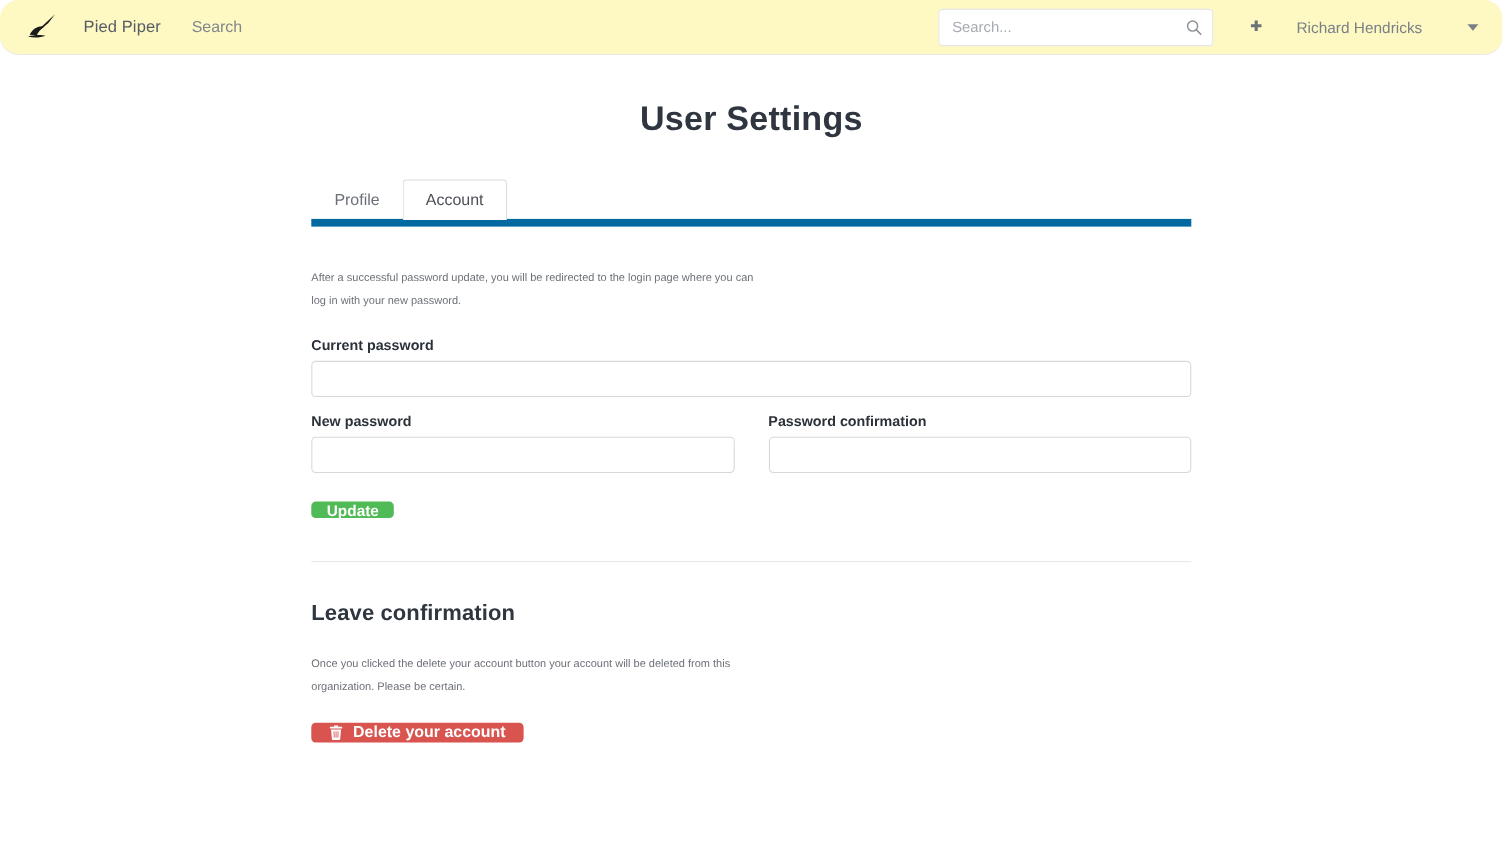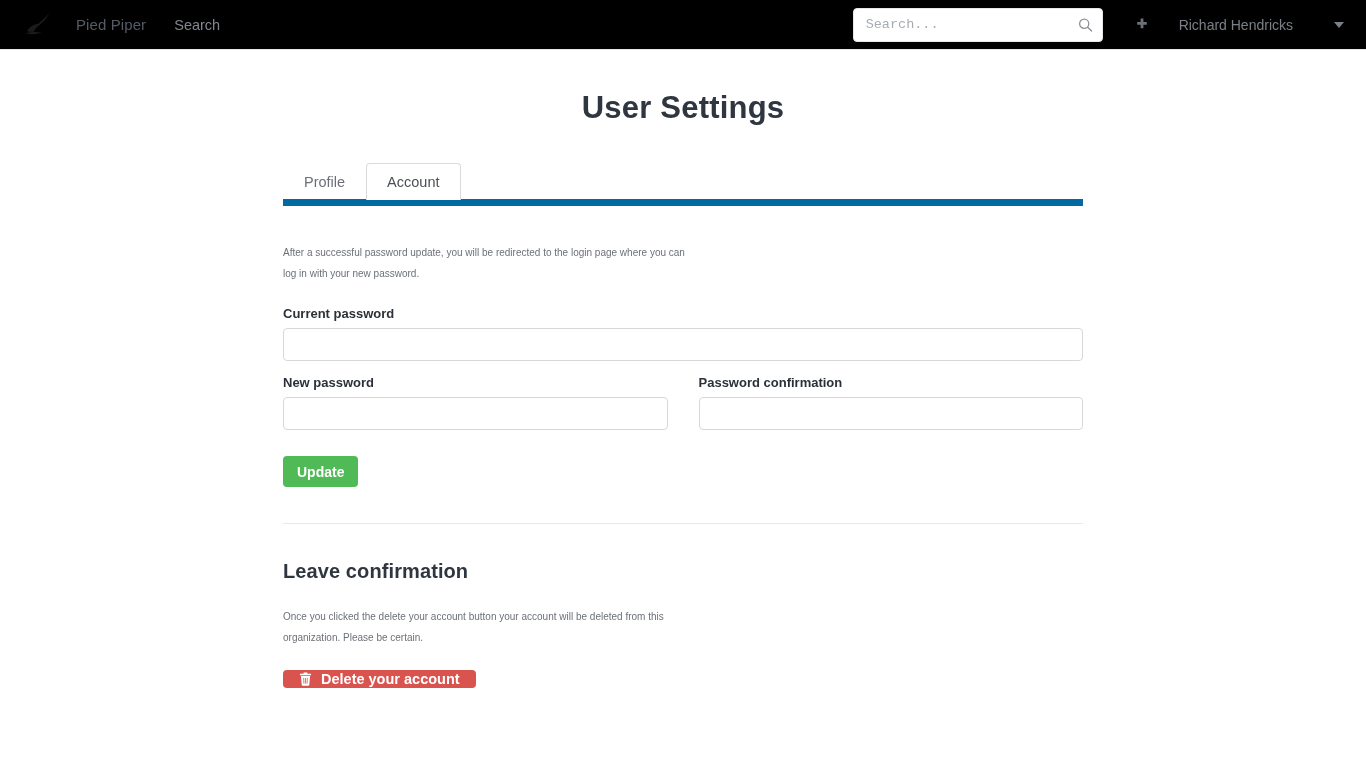--- a/index.html
+++ b/index.html
@@ -10,26 +10,27 @@
     height: 772px;
     overflow: hidden;
     background: #ffffff;
     font-family: "Liberation Sans", sans-serif;
     -webkit-font-smoothing: antialiased;
   }
 
   
   .navbar {
     height: 50px;
-    background: #000000;
+    background: #fef9c3;
     border-bottom: 1px solid #e8e8e8;
     display: flex;
     align-items: center;
     padding: 0 22px 0 22px;
     position: relative;
+    border-radius: 17px;
   }
   .nav-left {
     display: flex;
     align-items: center;
     height: 100%;
   }
   .brand-logo {
     display: flex;
     align-items: center;
     justify-content: center;
@@ -61,21 +62,21 @@
     height: 34px;
   }
   .search-input {
     width: 100%;
     height: 34px;
     border: 1px solid #e4e6e8;
     border-radius: 4px;
     background: #fff;
     padding: 0 34px 0 12px;
     font-size: 13.5px;
-    font-family: Liberation Mono, monospace;
+    font-family: Liberation Sans, sans-serif;
     color: #5a5f66;
     outline: none;
   }
   .search-input::placeholder { color: #a7acb3; }
   .search-icon {
     position: absolute;
     right: 10px;
     top: 50%;
     transform: translateY(-50%);
     width: 15px;
@@ -207,21 +208,21 @@
     display: inline-flex;
     align-items: center;
     border: none;
     border-radius: 4px;
     font-family: "Liberation Sans", sans-serif;
     font-size: 14px;
     font-weight: bold;
     color: #fff;
     cursor: pointer;
     padding: 0 14px;
-    height: 31px;
+    height: 15px;
   }
   .btn-green { background: #50ba56; margin-top: 26px; }
   .btn-red {
     background: #d9534f;
     height: 18px;
     padding: 0 16px;
     font-size: 14.5px;
   }
   .trash-icon {
     width: 13px;

